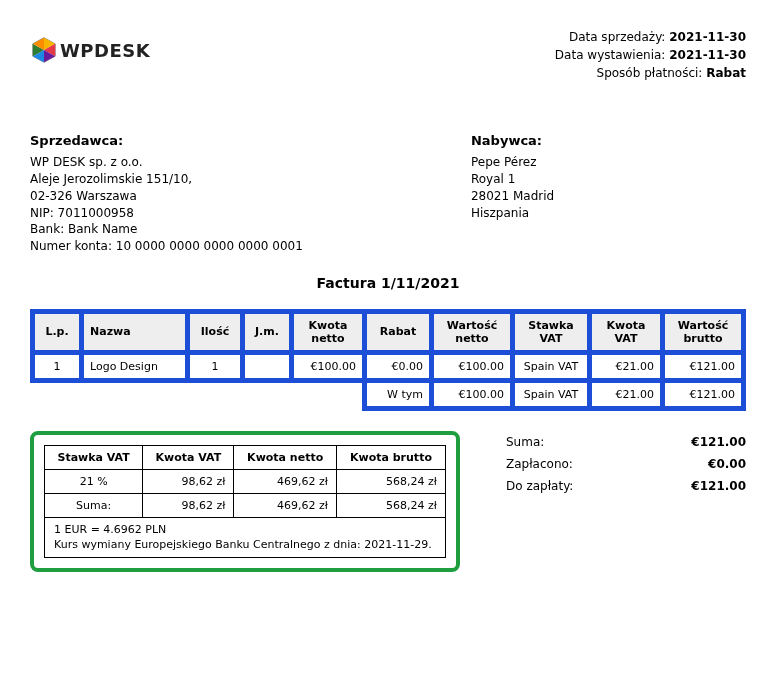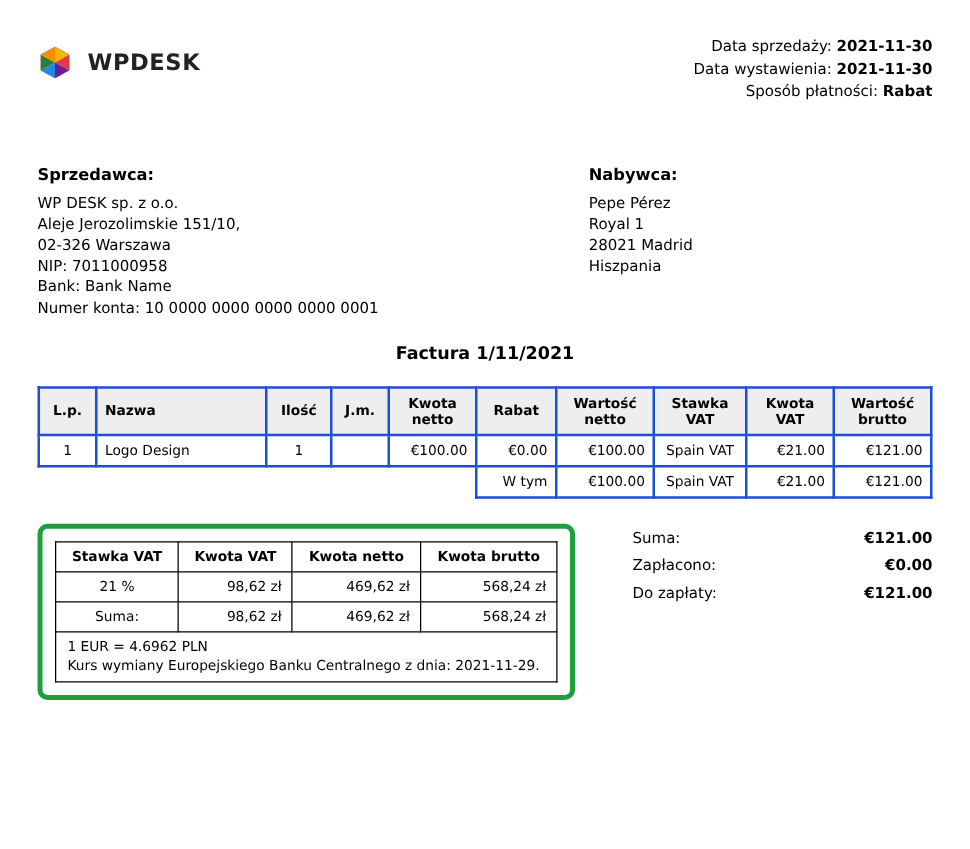--- a/index.html
+++ b/index.html
@@ -6,32 +6,32 @@
     font-family: "DejaVu Sans", Verdana, Arial, sans-serif;
     font-size: 12px;
     color: #000;
     margin: 0;
     padding: 28px 30px;
     width: 776px;
     box-sizing: border-box;
     background: #fff;
   }
   .header { display: flex; justify-content: space-between; align-items: flex-start; margin-bottom: 50px; }
-  .logo { display: flex; align-items: center; gap: 12px; margin-top: 8px;}
+  .logo { display: flex; align-items: center; gap: 2px; margin-top: 8px;}
   .logo-text { font-weight: 700; font-size: 18px; letter-spacing: 0.5px; color:#222;}
   .meta { text-align: right; font-size: 12px; line-height: 1.5; }
   .meta b { font-weight: 700; }
   .parties { display: flex; gap: 40px; margin-bottom: 20px; }
   .party { line-height: 1.4; flex: 0 0 auto; }
   .seller { width: 56%; }
   .party h4 { margin: 0 0 4px 0; font-size: 13px; font-weight: 700; }
   h2.title { text-align: center; font-size: 14px; font-weight: 700; margin: 10px 0 18px 0; }
   table { border-collapse: collapse; }
   .items { width: 100%; }
-  .items th, .items td { border: 2px solid #1d4ed8; padding: 5px 6px; font-size: 11px; }
+  .items th, .items td { border: 5px solid #1d4ed8; padding: 5px 6px; font-size: 11px; }
   .items th { background: #eee; font-weight: 700; text-align: center; vertical-align: middle; }
   .items td { text-align: center; }
   .items td.left { text-align: left; }
   .items td.right { text-align: right; }
   .noborder { border: none !important; background: transparent !important; }
   .sumlabel { text-align: right !important; font-weight: 700; }
   .bold td { font-weight: 700; }
 
   .lower { display:flex; align-items:flex-start; gap: 40px; margin-top: 20px;}
   .vatbox { border: 4px solid #1e9e3f; border-radius: 8px; padding: 10px; width: 430px; box-sizing:border-box; }

